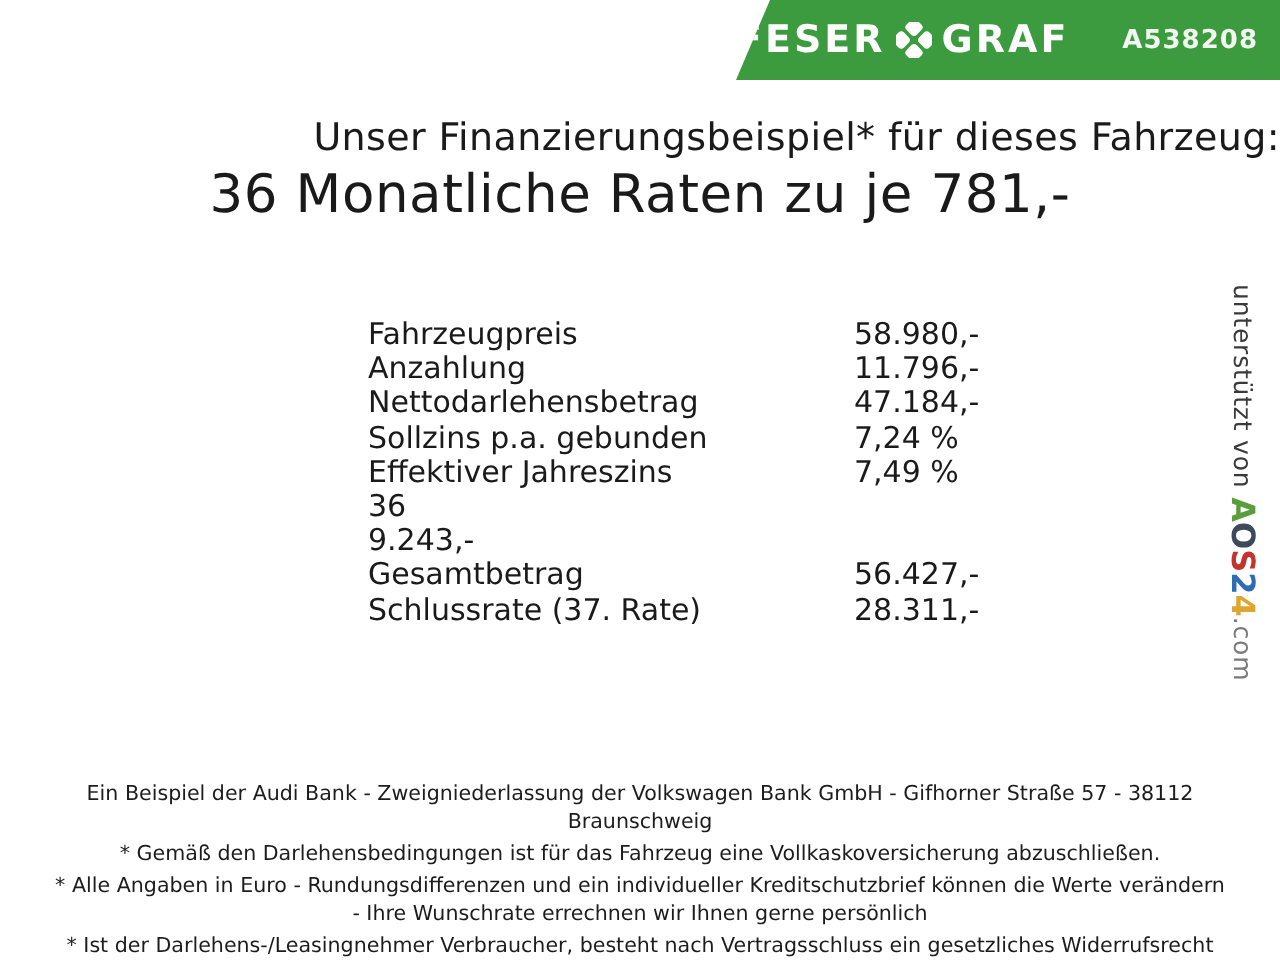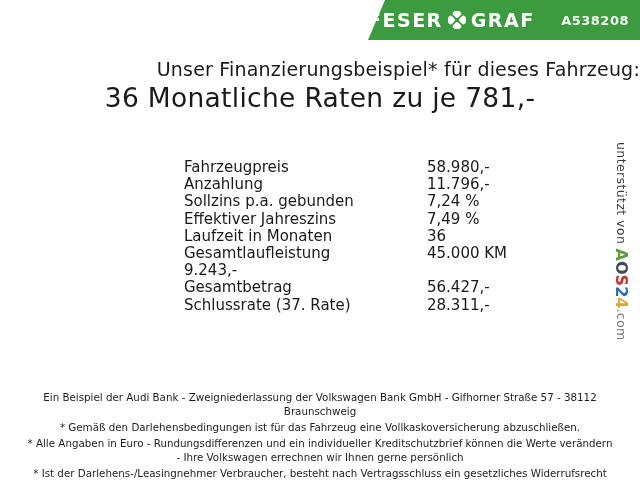--- a/index.html
+++ b/index.html
@@ -110,40 +110,39 @@
       <div class="fin-row">
         <span class="fin-label">Fahrzeugpreis</span>
         <span class="fin-value">58.980,-</span>
       </div>
 
       <div class="fin-row">
         <span class="fin-label">Anzahlung</span>
         <span class="fin-value">11.796,-</span>
       </div>
 
+      <div class="fin-row">
+        <span class="fin-label">Nettodarlehensbetrag</span>
+        <span class="fin-value">47.184,-</span>
+      </div>
 
       <div class="fin-row">
         <span class="fin-label">Sollzins p.a. gebunden</span>
         <span class="fin-value">7,24 %</span>
       </div>
 
       <div class="fin-row">
         <span class="fin-label">Effektiver Jahreszins</span>
         <span class="fin-value">7,49 %</span>
       </div>
 
       <div class="fin-row">
-        <span class="fin-label">Laufzeit in Monaten</span>
         <span class="fin-value">36</span>
       </div>
 
-      <div class="fin-row">
-        <span class="fin-label">Gesamtlaufleistung</span>
-        <span class="fin-value">45.000 KM</span>
-      </div>
 
       <div class="fin-row">
         <span class="fin-value">9.243,-</span>
       </div>
 
       <div class="fin-row">
         <span class="fin-label">Gesamtbetrag</span>
         <span class="fin-value">56.427,-</span>
       </div>
 
@@ -155,19 +154,19 @@
   </div>
 
   <div class="credit"><span>unterstützt von </span><span class="aos"><span class="aos-letter" style="color: rgb(90, 158, 60);">A</span><span class="aos-letter" style="color: rgb(61, 74, 92);">O</span><span class="aos-letter" style="color: rgb(194, 52, 44);">S</span><span class="aos-letter" style="color: rgb(46, 109, 180);">2</span><span class="aos-letter" style="color: rgb(223, 166, 47);">4</span></span><span class="credit-suffix">.com</span></div>
 
   <div class="footnotes">
 
       <p class="footnote">Ein Beispiel der Audi Bank - Zweigniederlassung der Volkswagen Bank GmbH - Gifhorner Straße 57 - 38112 Braunschweig</p>
 
       <p class="footnote">* Gemäß den Darlehensbedingungen ist für das Fahrzeug eine Vollkaskoversicherung abzuschließen.</p>
 
-      <p class="footnote">* Alle Angaben in Euro - Rundungsdifferenzen und ein individueller Kreditschutzbrief können die Werte verändern - Ihre Volkswagen errechnen wir Ihnen gerne persönlich</p>
+      <p class="footnote">* Alle Angaben in Euro - Rundungsdifferenzen und ein individueller Kreditschutzbrief können die Werte verändern - Ihre Wunschrate errechnen wir Ihnen gerne persönlich</p>
 
       <p class="footnote">* Ist der Darlehens-/Leasingnehmer Verbraucher, besteht nach Vertragsschluss ein gesetzliches Widerrufsrecht nach § 495 BGB.</p>
 
   </div>
 
 </div>
 
 </body></html>

